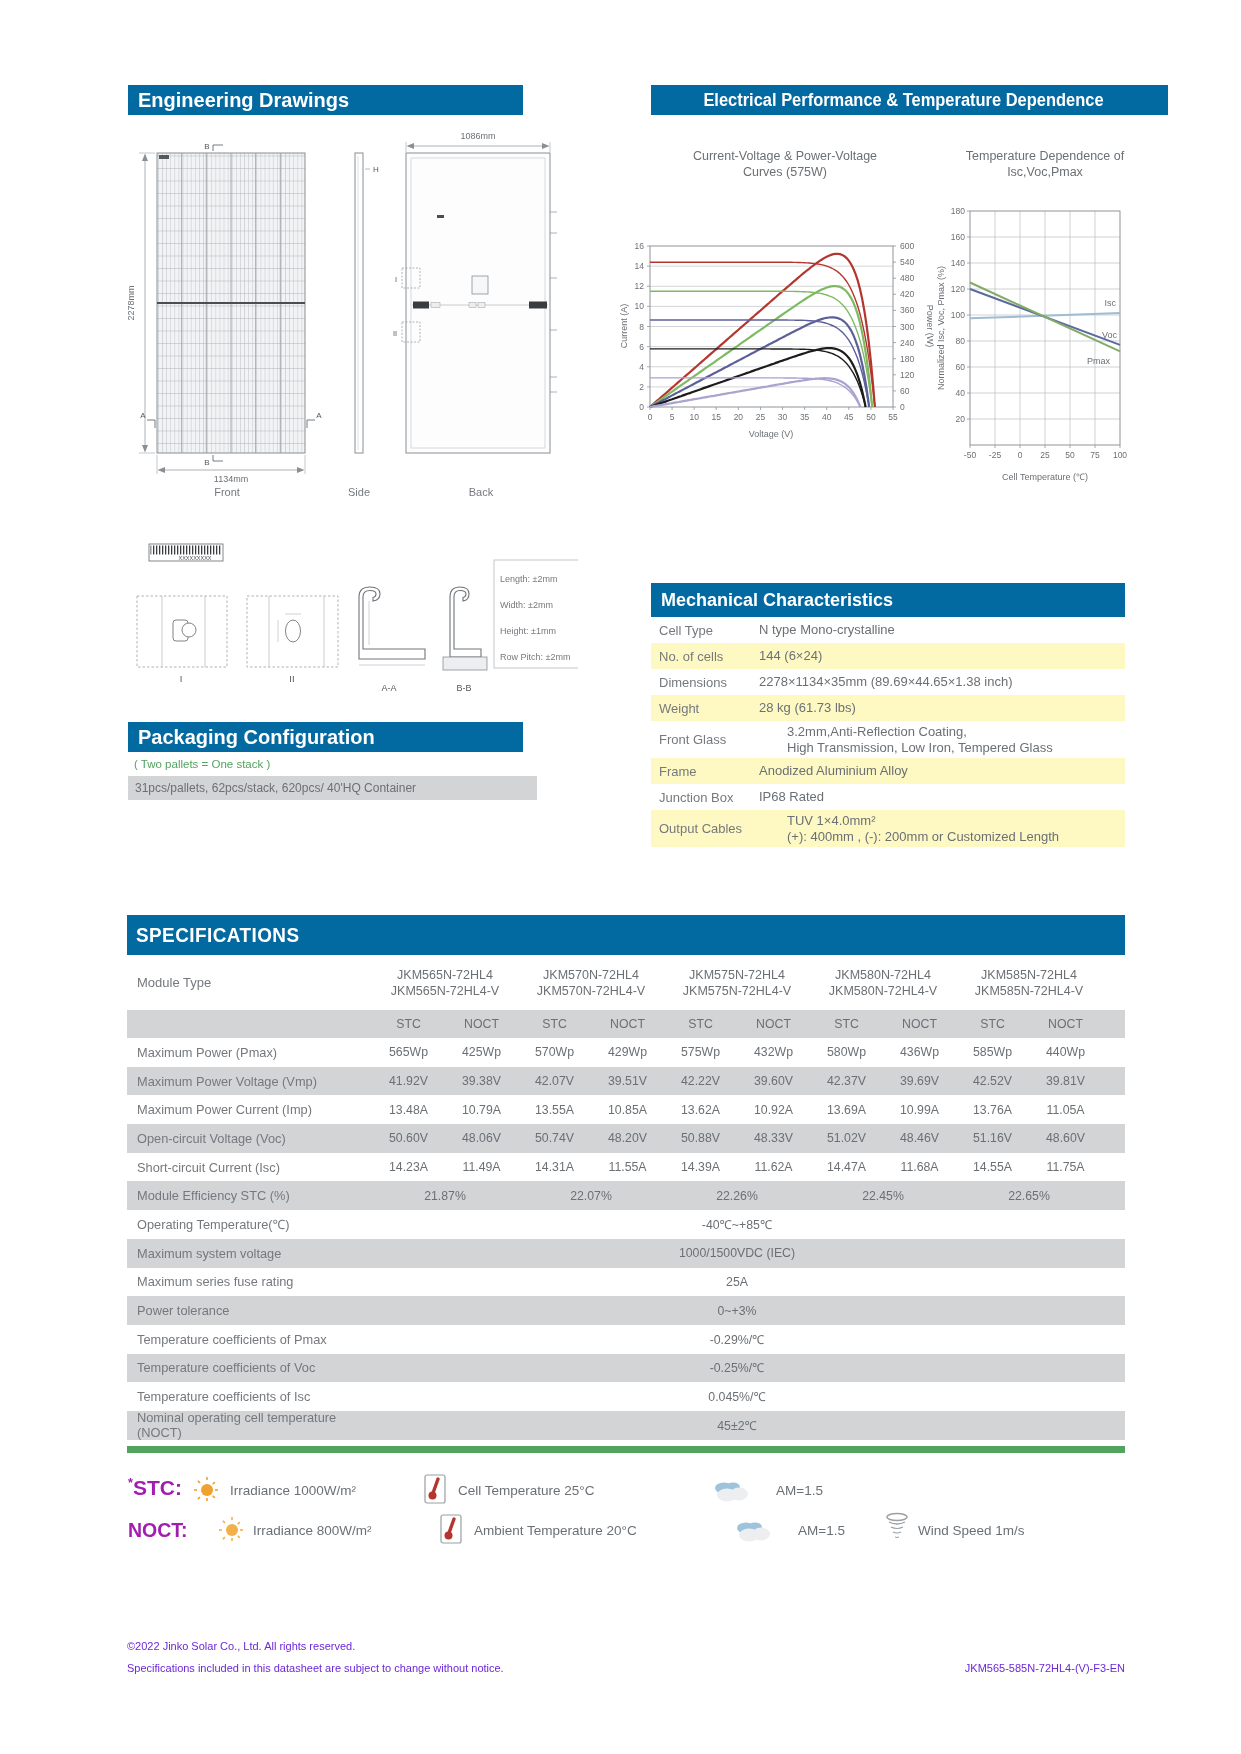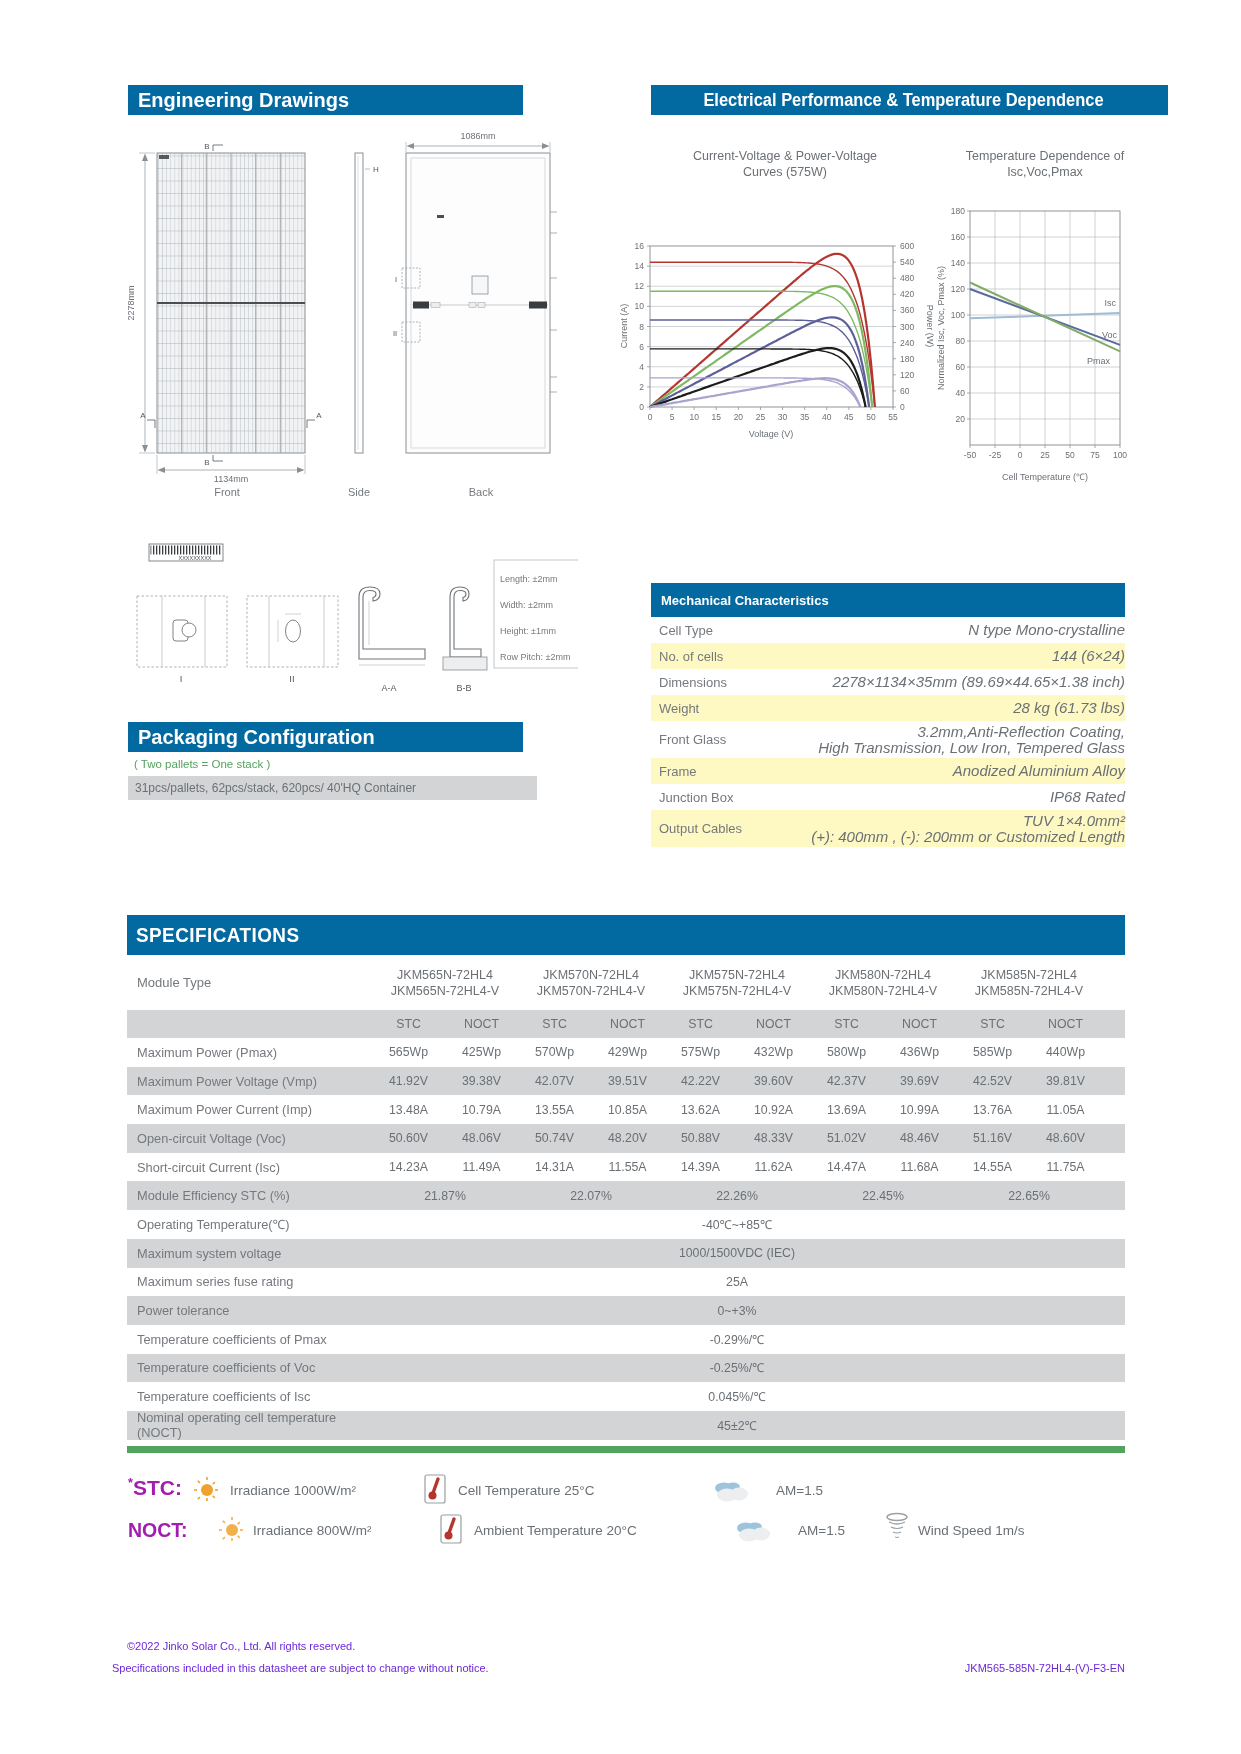--- a/index.html
+++ b/index.html
@@ -9,21 +9,21 @@
   .greenbar{background:#0369a1;color:#ffffff;font-weight:bold;display:flex;align-items:center;}
   .greenbar .hline{padding-left:10px;white-space:nowrap;transform-origin:left center;}
   .note-green{color:#52a35d;font-size:11.5px;}
   .graybar{background:#d2d4d6;color:#6b7075;font-size:12px;display:flex;align-items:center;}
   
   #mech-table{left:651px;top:583px;width:474px;}
   .mech-row{display:flex;align-items:center;min-height:26px;font-size:13px;}
   .mech-row.tall{min-height:37px;gap:28px;}
   .mech-row.shaded{background:#fef9c3;}
   .mech-label{width:100px;padding-left:8px;color:#75797e;font-size:13px;}
-  .mech-value{flex:1;text-align:right;color:#6b7075;font-size:15px;line-height:16px;font-style:italic;}
+  .mech-value{flex:1;text-align:left;color:#6b7075;font-size:13px;line-height:16px;}
   
   #spec-table{left:127px;top:915px;width:998px;}
   #spec-header{height:40px;}
   .spec-modrow{display:flex;align-items:center;height:55px;}
   .spec-mlabel{width:235px;padding-left:10px;font-size:13px;color:#75797e;}
   .spec-mcol{width:146px;text-align:center;font-size:12.5px;line-height:16px;color:#6b7075;}
   .spec-condrow{display:flex;align-items:center;height:28px;background:#d2d4d6;}
   .spec-pair{width:146px;display:flex;}
   .spec-pair span{width:73px;text-align:center;font-size:12.3px;color:#6b7075;}
   .spec-row{display:flex;align-items:center;height:28.7px;font-size:12.3px;color:#6b7075;}
@@ -335,21 +335,21 @@
       <polyline points="40.0,149.0 190.0,204.9" fill="none" stroke="#5a6b9e" stroke-width="2"></polyline>
       <text x="187" y="198" text-anchor="end" font-size="9" fill="#6b7075">Voc</text>
       <polyline points="40.0,142.5 190.0,211.4" fill="none" stroke="#83aa66" stroke-width="2"></polyline>
       <text x="180" y="224" text-anchor="end" font-size="9" fill="#6b7075">Pmax</text>
       <text x="14" y="188" text-anchor="middle" font-size="9" fill="#6b7075" transform="rotate(-90 14 188)">Normalized Isc, Voc, Pmax (%)</text>
       <text x="115" y="340" text-anchor="middle" font-size="9" fill="#6b7075">Cell Temperature (℃)</text>
     </svg>
 
   <div class="abs" id="mech-table">
     <div class="greenbar" style="height:34px;">
-      <span class="hline" style="font-size:13px;">Mechanical Characteristics</span>
+      <span class="hline" style="font-size:18px;">Mechanical Characteristics</span>
     </div>
     <div class="mech-row">
       <div class="mech-label">Cell  Type</div>
       <div class="mech-value">N type Mono-crystalline</div>
     </div>
     <div class="mech-row shaded">
       <div class="mech-label">No. of cells</div>
       <div class="mech-value">144 (6×24)</div>
     </div>
     <div class="mech-row">
@@ -616,16 +616,16 @@
       <ellipse cx="13" cy="5" rx="10" ry="3.5" fill="none" stroke="#9aa0a5" stroke-width="1.4"></ellipse>
       <path d="M5 10 q8 4 16 0" fill="none" stroke="#9aa0a5" stroke-width="1.3"></path>
       <path d="M7 15 q6 3 12 0" fill="none" stroke="#9aa0a5" stroke-width="1.2"></path>
       <path d="M9 20 q4 2 8 0" fill="none" stroke="#9aa0a5" stroke-width="1.1"></path>
       <path d="M11 25 q2 1 4 0" fill="none" stroke="#9aa0a5" stroke-width="1"></path>
     </svg>
     <span class="abs cond-text" style="left:918px;top:1523px;">Wind Speed 1m/s</span>
   </div>
 
   <div class="abs footer-text" style="left:127px;top:1640px;">©2022 Jinko Solar Co., Ltd. All rights reserved.</div>
-  <div class="abs footer-text" style="left:112px;top:1662px;">Specifications included in this datasheet are subject to change without notice.</div>
+  <div class="abs footer-text" style="left:127px;top:1662px;">Specifications included in this datasheet are subject to change without notice.</div>
   <div class="abs footer-text" style="left:825px;top:1662px;width:300px;text-align:right;">JKM565-585N-72HL4-(V)-F3-EN</div>
 
 </div>
 
 </body></html>

